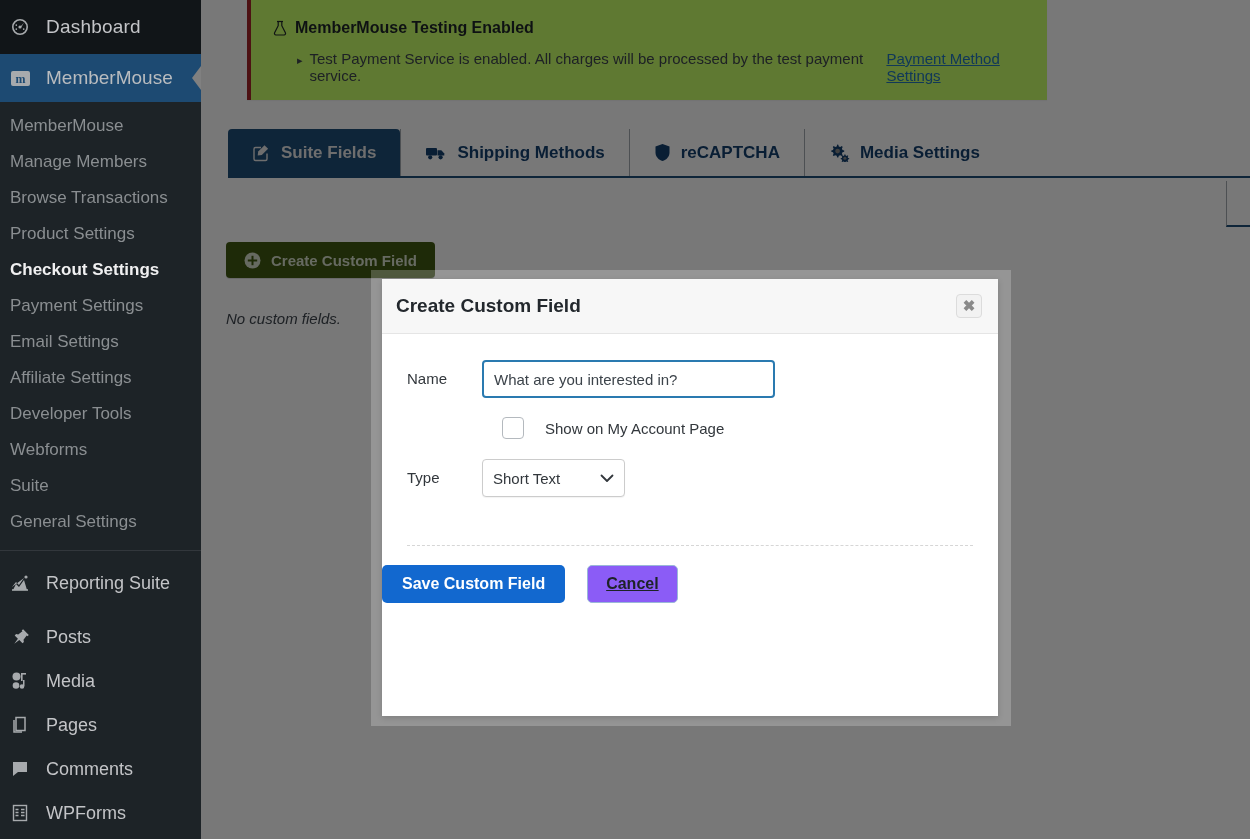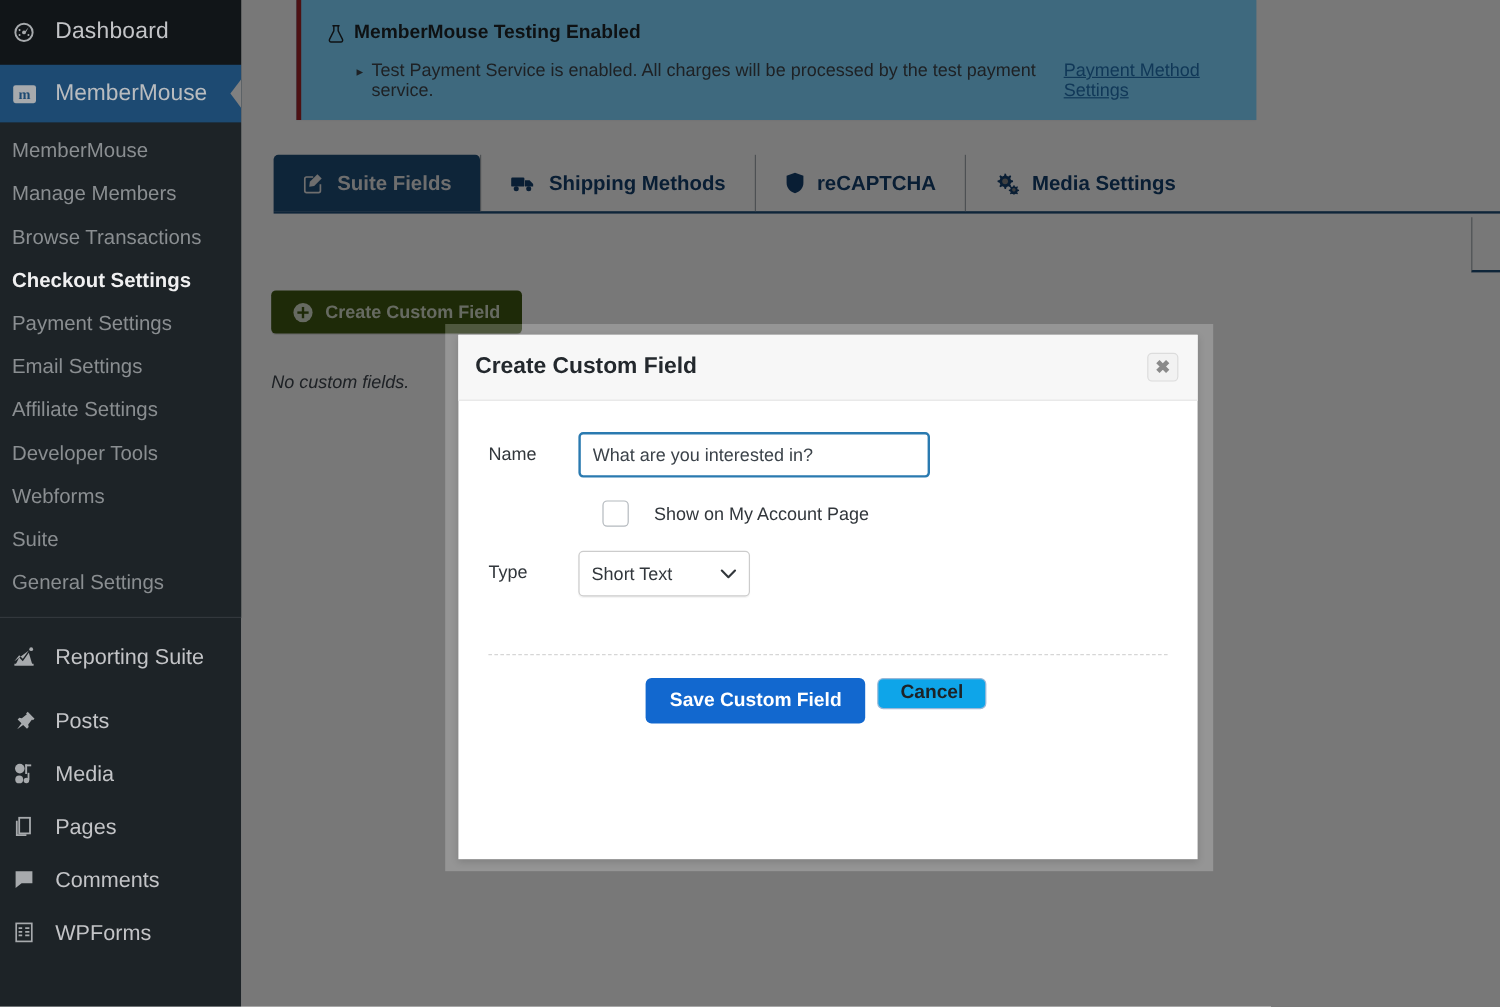--- a/index.html
+++ b/index.html
@@ -69,21 +69,21 @@
   
   #overlay {
     position: absolute; left: 201px; top: 0; width: 1049px; height: 839px;
     background: rgba(0,0,0,0.5);
     z-index: 20;
   }
 
   
   #notice {
     position: absolute; left: 46px; top: 0px; width: 800px; height: 100px;
-    background: #7dd3fc; border-left: 4px solid #9b2226;
+    background: #bef264; border-left: 4px solid #9b2226;
     box-shadow: 0 1px 1px rgba(0,0,0,.04);
   }
   #notice .n-title {
     display: flex; align-items: center; gap: 8px;
     font-size: 16px; font-weight: bold; color: #1d2327;
     padding: 19px 0 0 22px;
   }
   #notice .n-body {
     font-size: 15px; color: #3c434a; padding: 13px 0 0 46px;
     display: flex; align-items: baseline; gap: 7px;
@@ -192,32 +192,33 @@
     padding: 0 10px; display: flex; align-items: center;
     justify-content: space-between;
     box-shadow: 0 1px 1px rgba(0,0,0,.05);
   }
   .sel-caret { color:#32373c; font-size: 13px; }
   .m-divider {
     margin: 48px 25px 0 25px;
     border-top: 1px dashed #d6d6d6;
   }
   .m-actions {
-    display: flex; justify-content: center; gap: 10px;
+    display: flex; justify-content: flex-start; gap: 22px;
     padding: 19px 20px 0 0;
   }
   .btn-primary {
     background: #1268cf; color: #fff; border: none; border-radius: 5px;
     height: 38px; padding: 0 20px; font-size: 16px; font-weight: bold;
     font-family: "Liberation Sans", sans-serif;
   }
   .btn-secondary {
-    background: #0ea5e9; color: #1d2327; border: 1px solid #9ab8d8; border-radius: 5px;
-    height: 26px; padding: 0 18px; font-size: 16px; font-weight: bold;
+    background: #8b5cf6; color: #1d2327; border: 1px solid #9ab8d8; border-radius: 5px;
+    height: 38px; padding: 0 18px; font-size: 16px; font-weight: bold;
     font-family: "Liberation Sans", sans-serif;
+    text-decoration: underline;
   }
   svg { display: block; }
 </style>
 </head>
 <body>
 
 <div id="root">
 
   <div id="sidebar">
 
@@ -248,20 +249,23 @@
 
     <div id="submenu">
       <div class="sub-item">
           <span>MemberMouse</span>
         </div>
       <div class="sub-item">
           <span>Manage Members</span>
         </div>
       <div class="sub-item">
           <span>Browse Transactions</span>
+        </div>
+      <div class="sub-item">
+          <span>Product Settings</span>
         </div>
       <div class="sub-item active">
           <span>Checkout Settings</span>
         </div>
       <div class="sub-item">
           <span>Payment Settings</span>
         </div>
       <div class="sub-item">
           <span>Email Settings</span>
         </div>

